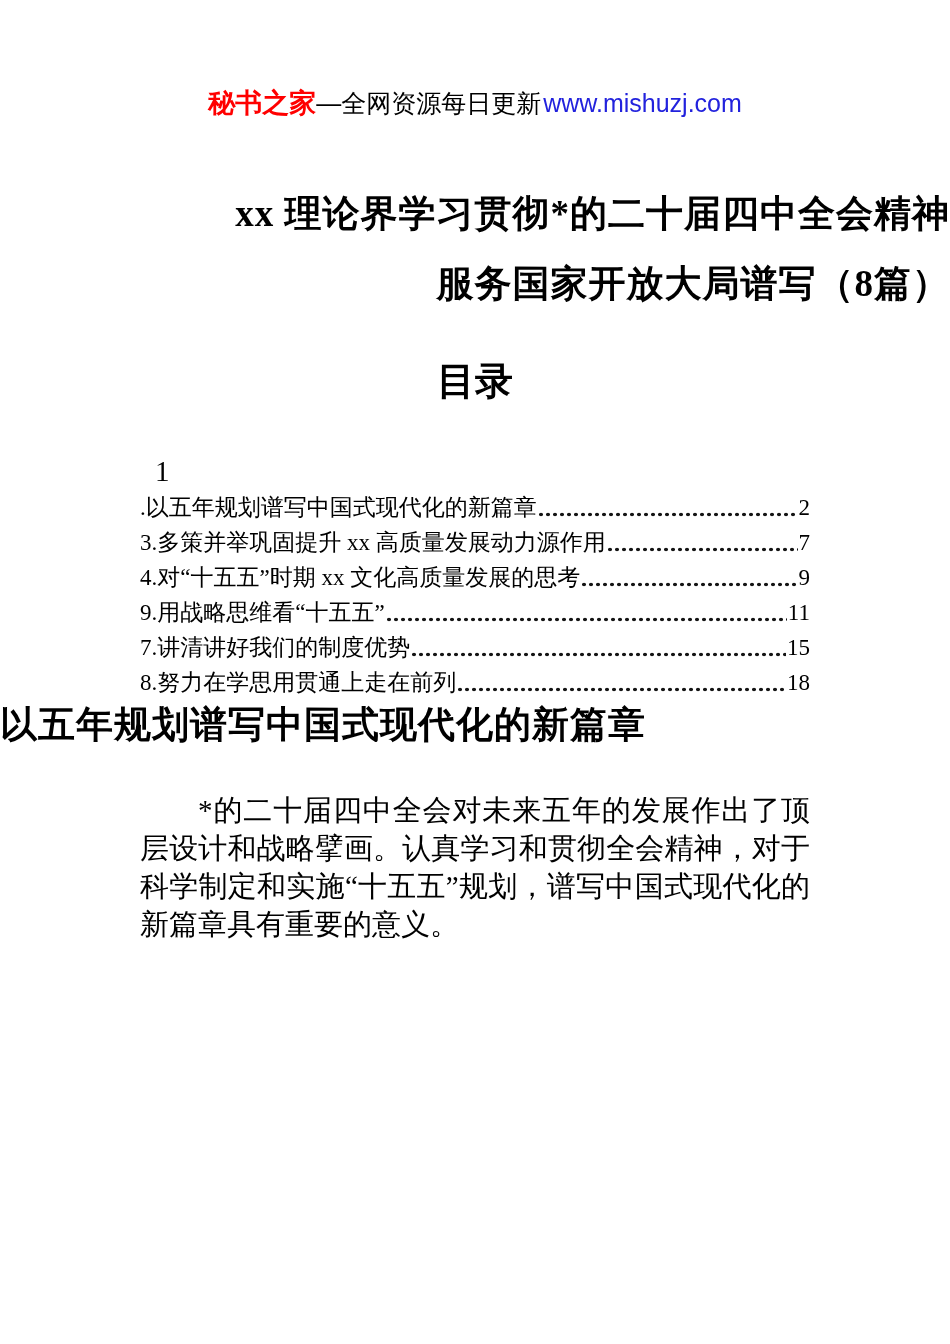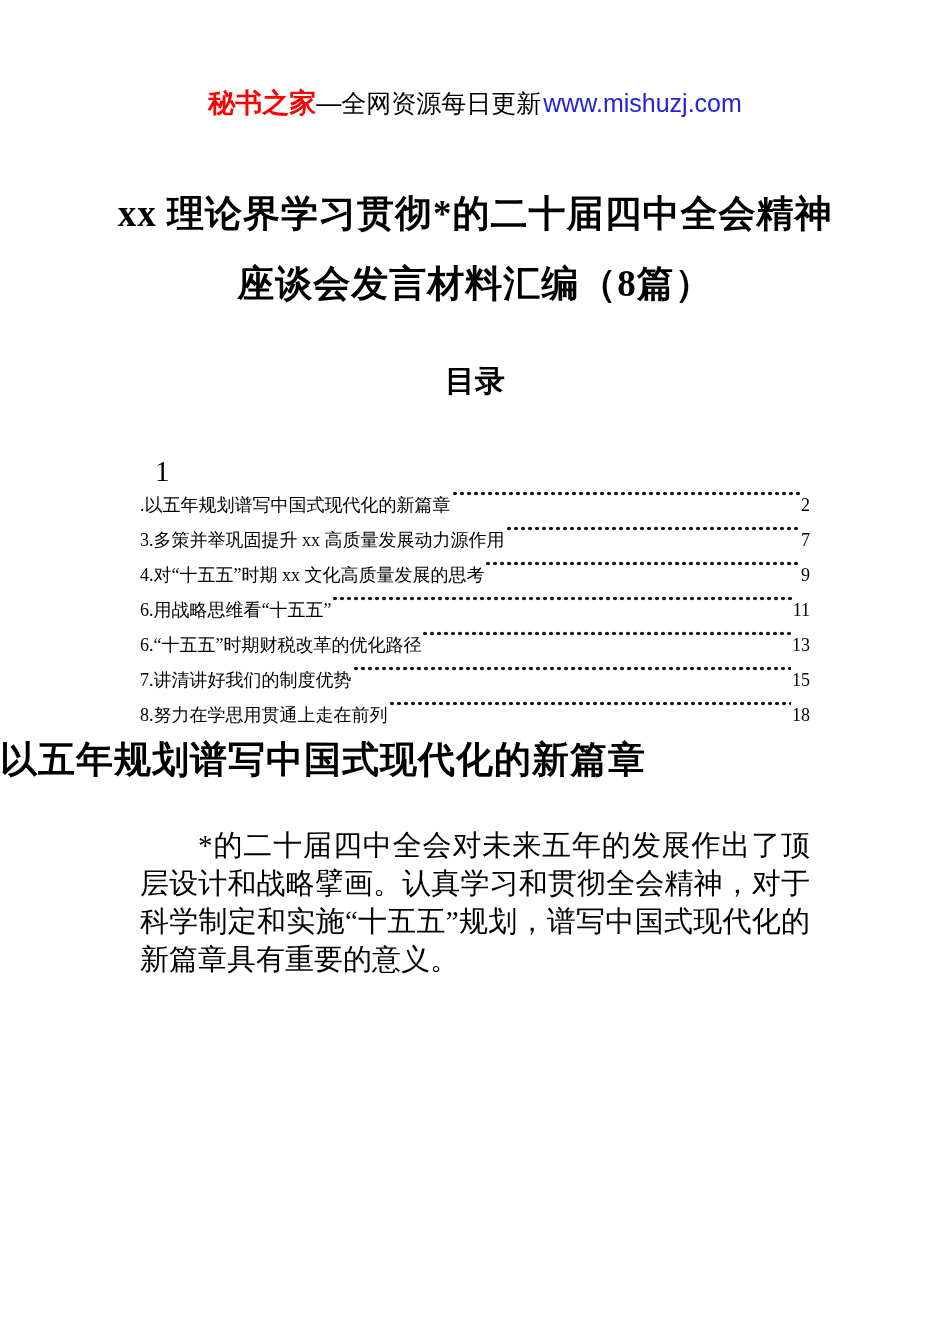--- a/index.html
+++ b/index.html
@@ -35,52 +35,52 @@
     font-family: "Liberation Sans", sans-serif;
   }
   .site-header .url {
     color: var(--url-color, #2222dd);
     margin-left: 2px;
     font-family: "Liberation Sans", sans-serif;
   }
   
   .doc-title {
     margin-top: 60px;
-    text-align: center;
+    text-align: right;
     font-weight: bold;
     font-size: 37px;
     line-height: 70px;
     letter-spacing: 1px;
   }
   
   .toc-heading {
     margin-top: 36px;
     text-align: center;
     font-weight: bold;
-    font-size: 30px;
+    font-size: 38px;
     line-height: 52px;
   }
   
   .toc {
     margin: 0 140px;
   }
   .toc-stray {
     margin-top: 46px;
     padding-left: 15px;
     font-size: 29px;
     line-height: 36px;
   }
   .toc-list {
     margin-top: 0;
   }
   .toc-row {
     display: flex;
-    align-items: flex-start;
+    align-items: flex-end;
     height: 35px;
-    font-size: 18px;
+    font-size: 23px;
     line-height: 33px;
   }
   .toc-row .toc-title {
     white-space: nowrap;
   }
   .toc-row .toc-leader {
     flex: 1 1 auto;
     height: 9px;
     margin: 0 1px 5px 2px;
     background-image: radial-gradient(circle at 2px 4.5px, #151515 1.6px, transparent 2.1px);
@@ -110,21 +110,21 @@
 <body>
 
 <div class="page">
 
   <div class="site-header">
     <span class="brand">秘书之家</span><span class="tagline">—全网资源每日更新</span><span class="url">www.mishuzj.com</span>
   </div>
 
   <div class="doc-title">
     <div>xx 理论界学习贯彻*的二十届四中全会精神</div>
-    <div>座谈会发言材料汇编（8篇）</div>
+    <div>服务国家开放大局谱写（8篇）</div>
   </div>
 
   <div class="toc-heading">目录</div>
 
   <div class="toc">
     <div class="toc-stray">1</div>
     <div class="toc-list">
 
       <div class="toc-row">
         <span class="toc-title">.以五年规划谱写中国式现代化的新篇章</span>
@@ -139,30 +139,25 @@
         <span class="toc-page">7</span>
       </div>
 
       <div class="toc-row">
         <span class="toc-title">4.对“十五五”时期 xx 文化高质量发展的思考</span>
         <span class="toc-leader"></span>
         <span class="toc-page">9</span>
       </div>
 
       <div class="toc-row">
-        <span class="toc-title">6.用战略思维看“十五五”</span>
+        <span class="toc-title">9.用战略思维看“十五五”</span>
         <span class="toc-leader"></span>
         <span class="toc-page">11</span>
       </div>
 
-      <div class="toc-row">
-        <span class="toc-title">6.“十五五”时期财税改革的优化路径</span>
-        <span class="toc-leader"></span>
-        <span class="toc-page">13</span>
-      </div>
 
       <div class="toc-row">
         <span class="toc-title">7.讲清讲好我们的制度优势</span>
         <span class="toc-leader"></span>
         <span class="toc-page">15</span>
       </div>
 
       <div class="toc-row">
         <span class="toc-title">8.努力在学思用贯通上走在前列</span>
         <span class="toc-leader"></span>

